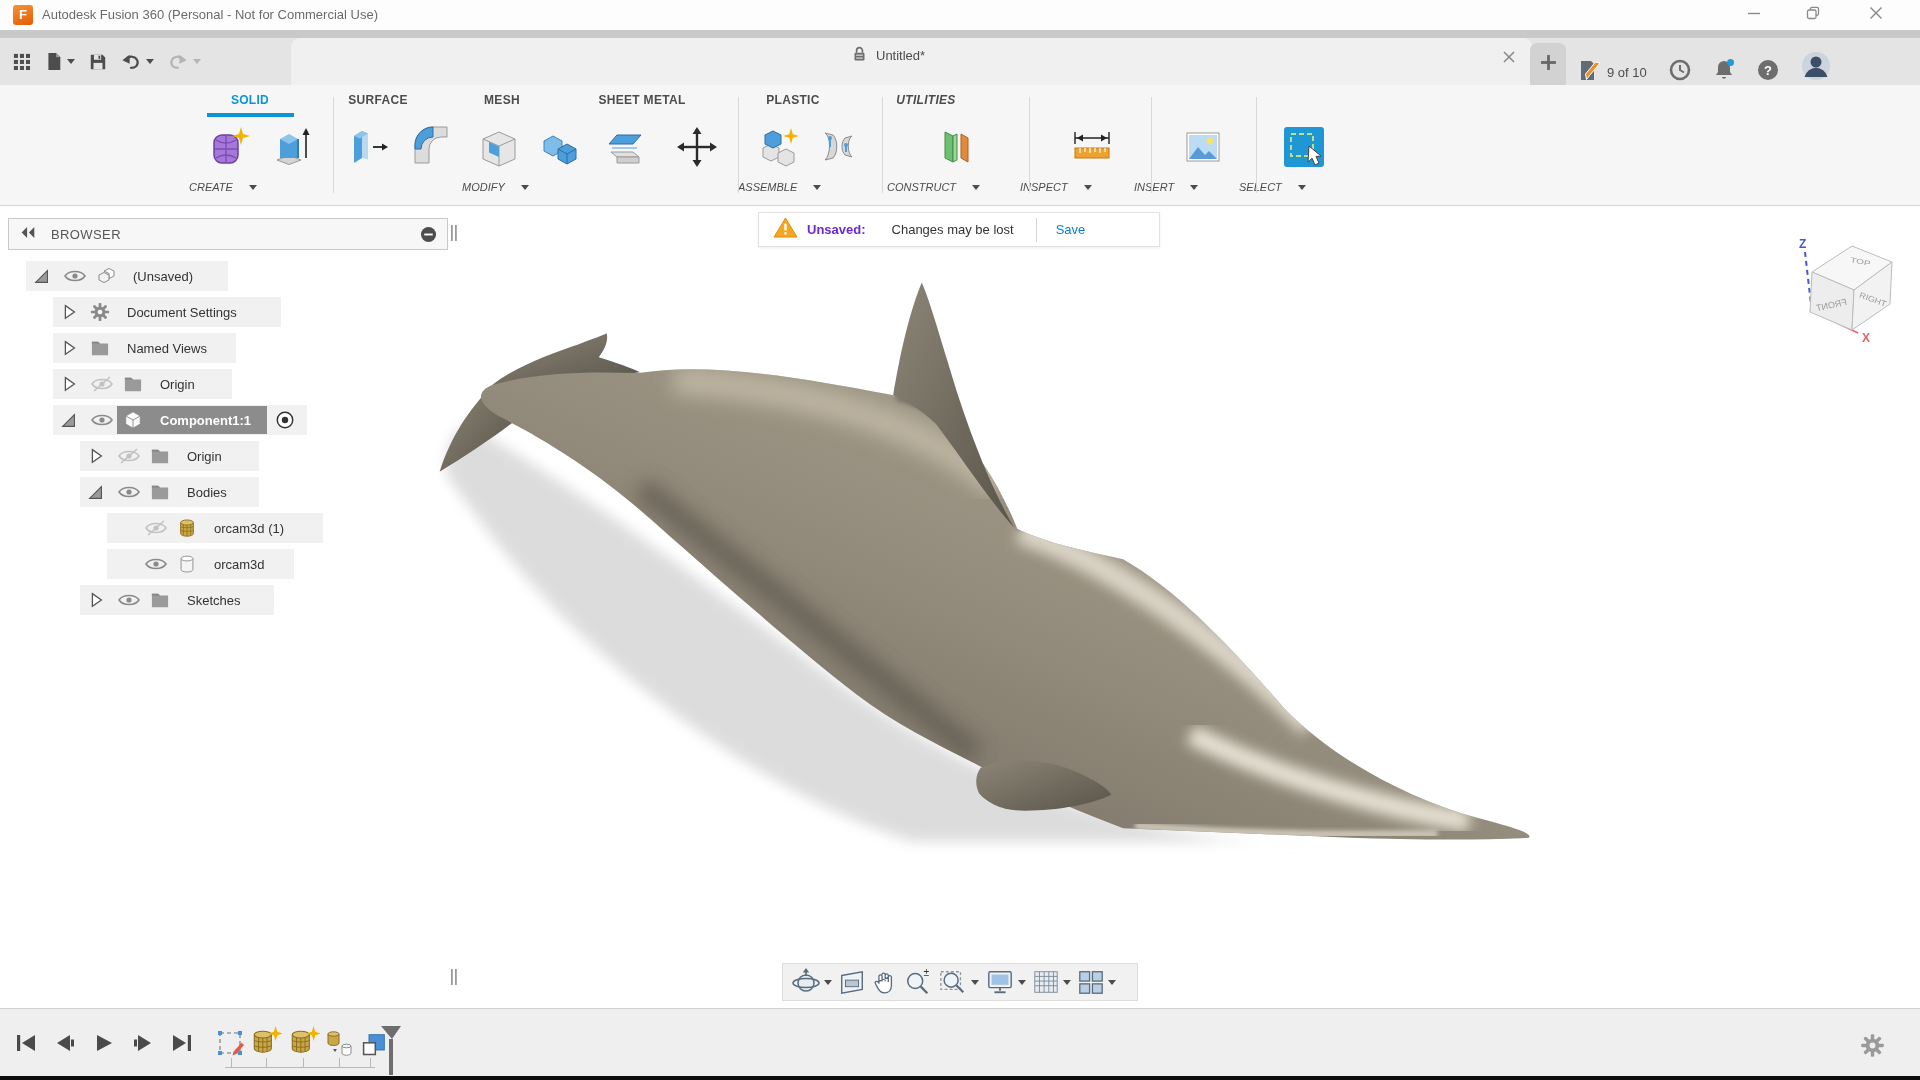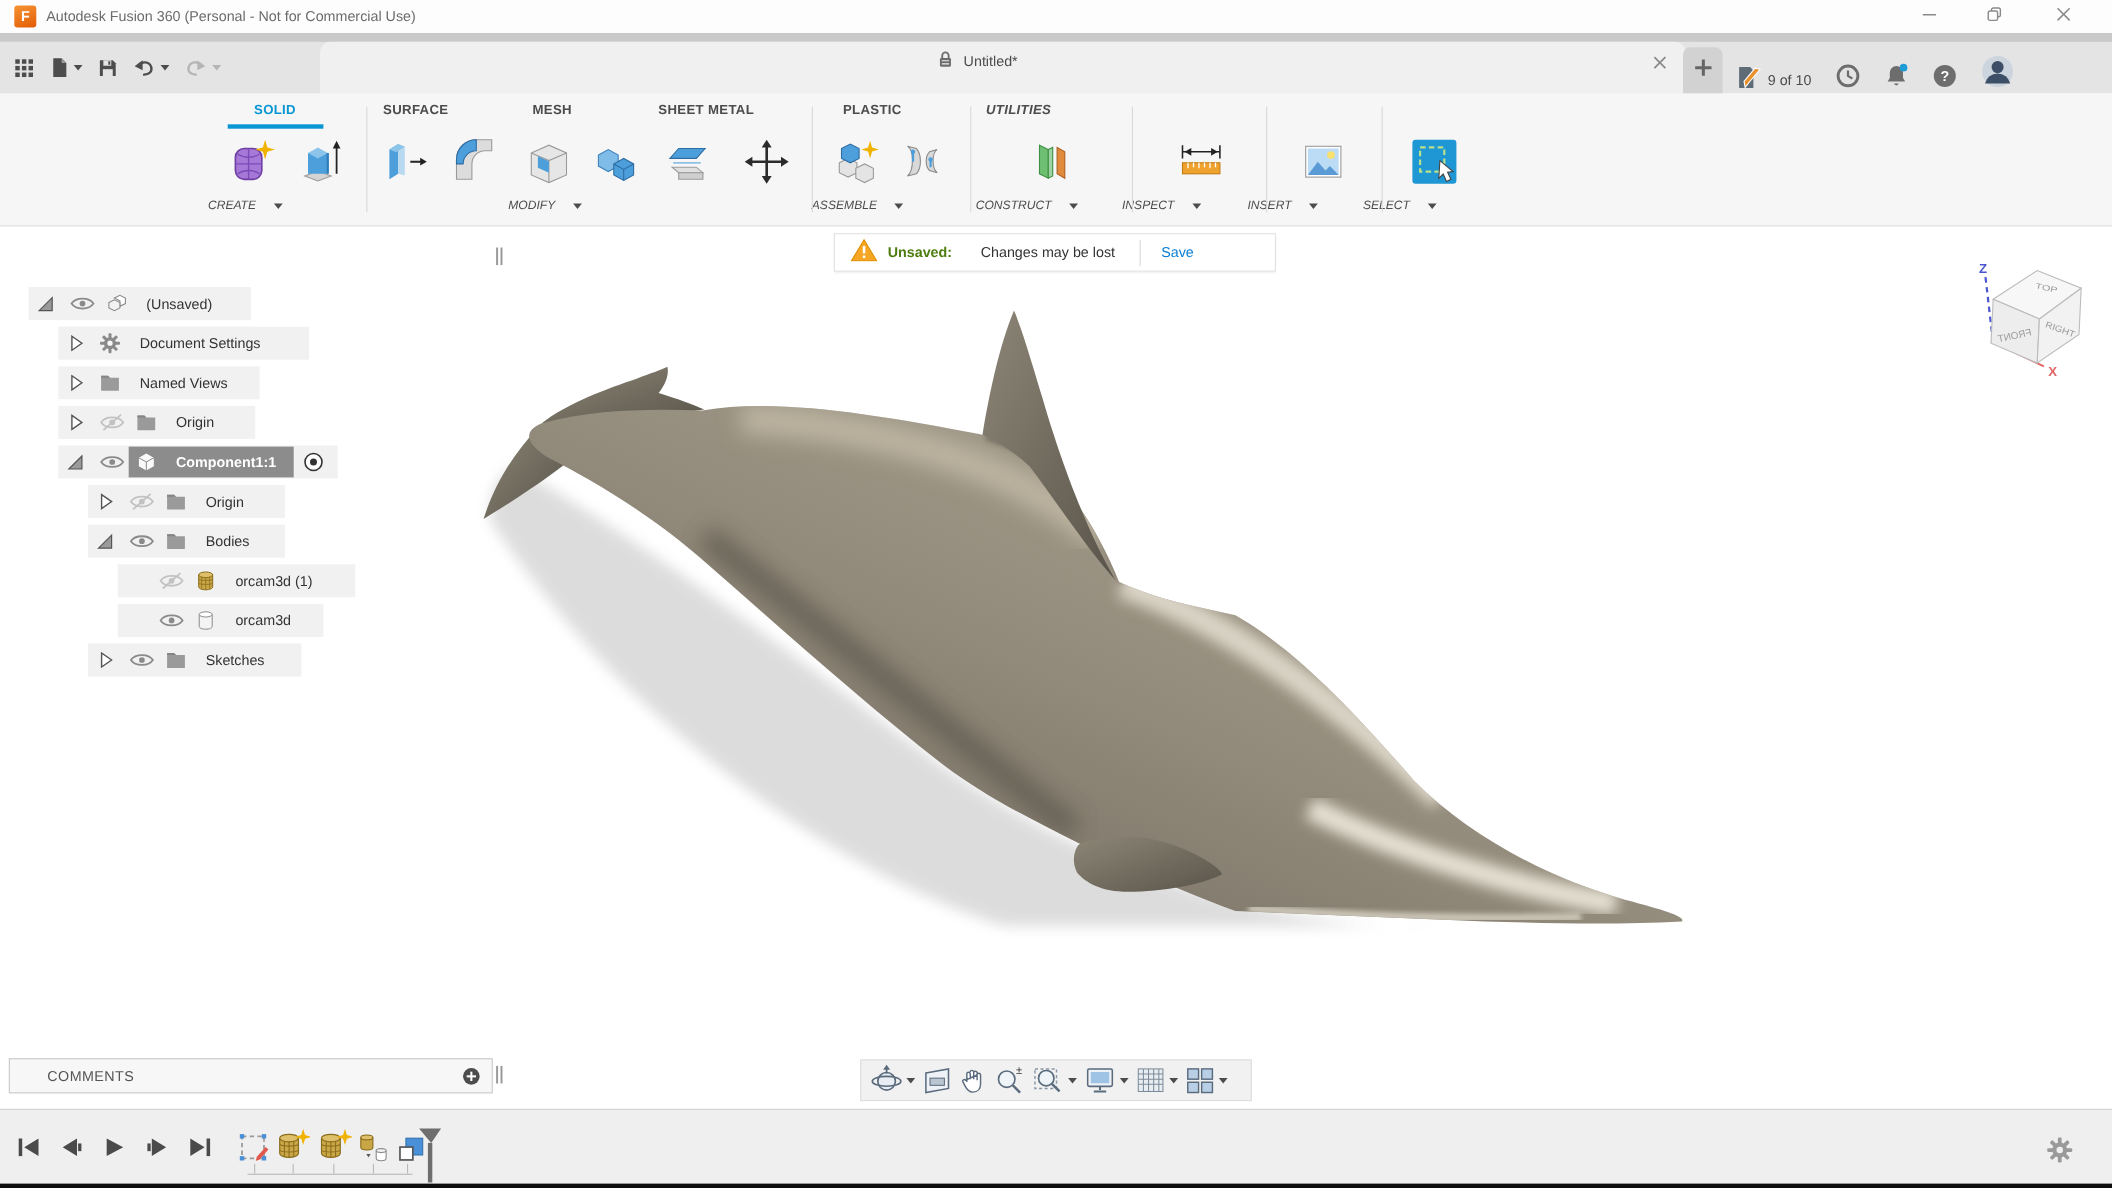--- a/index.html
+++ b/index.html
@@ -66,21 +66,21 @@
   .tstrip { position:absolute; top:3px; height:30px; background:#f1f1f1; }
   .tcell { position:absolute; top:50%; transform:translateY(-50%); display:flex; align-items:center; }
   .tlabel { font-size:13px; color:#333; white-space:nowrap; }
   .selbox { position:absolute; top:4px; height:28px; background:#8c8c8c; }
   .sel .tlabel { color:#fff; font-weight:bold; }
 
   
   #warnbar { left:758px; top:6px; width:402px; height:35px; background:#fff;
     border:1px solid #e2e2e2; box-shadow:0 1px 2px rgba(0,0,0,.07);
     display:flex; align-items:center; padding-left:14px; }
-  #warnbar .w-label { font-size:13px; font-weight:bold; color:#4d7c0f; margin-left:9px; }
+  #warnbar .w-label { font-size:13px; font-weight:bold; color:#6d28d9; margin-left:9px; }
   #warnbar .w-msg { font-size:13px; color:#333; margin-left:26px; }
   #warnbar .w-div { width:1px; height:24px; background:#d9d9d9; margin-left:22px; }
   #warnbar .w-save { font-size:13px; color:#0a7fd4; margin-left:19px; }
 
   
   #navbar { left:782px; top:757px; width:356px; height:38px; background:#f1f1f1;
     border:1px solid #dddddd; display:flex; align-items:center; gap:6px; padding:0 8px; }
 
   
   #timeline { left:0; top:1008px; width:1920px; height:68px; background:#efefef;
@@ -457,20 +457,32 @@
             <path d="M13 1L25 21H1z" fill="#f5a623" stroke="#e08e00"></path>
             <rect x="11.8" y="7" width="2.4" height="7" fill="#fff"></rect>
             <rect x="11.8" y="16" width="2.4" height="2.4" fill="#fff"></rect>
           </svg></span>
       <span class="w-label">Unsaved:</span>
       <span class="w-msg">Changes may be lost</span>
       <span class="w-div"></span>
       <span class="w-save">Save</span>
     </div>
 
+    <div id="browser-hdr" class="abs panelbar">
+      <span><svg width="18" height="13" viewBox="0 0 20 14">
+            <path d="M9 1L3 7l6 6zM17 1l-6 6 6 6z" fill="#555"></path>
+          </svg></span>
+      <span class="ptitle">BROWSER</span>
+      <span class="pright">
+          <svg width="17" height="17" viewBox="0 0 18 18">
+            <circle cx="9" cy="9" r="8" fill="#4d4d4d"></circle>
+            <rect x="4.5" y="8" width="9" height="2" fill="#fff"></rect>
+          </svg>
+        </span>
+    </div>
     <span class="grip" style="left:450px;top:18px"><svg width="8" height="18" viewBox="0 0 8 18">
           <rect x="1" y="1" width="1.8" height="16" fill="#9a9a9a"></rect>
           <rect x="5" y="1" width="1.8" height="16" fill="#9a9a9a"></rect>
         </svg></span>
     <div id="browser-tree">
         <div class="tree-row" style="top: 52px;">
           <div class="tstrip" style="left: 26px; width: 201.6px;"></div>
           <span class="tcell" style="left: 32px;">
             <svg width="20" height="20" viewBox="0 0 22 22">
               <path d="M4 18h13V5z" fill="#9a9a9a" stroke="#555" stroke-width="1.2"></path>
@@ -685,30 +697,20 @@
       <line x1="30" y1="80" x2="78" y2="103" stroke="#e06666" stroke-width="1.8"></line>
       <polygon points="72,16 112,32 74,60 32,42" fill="#f7f7f7" stroke="#bcbcbc"></polygon>
       <polygon points="32,42 74,60 72,100 30,82" fill="#ededed" stroke="#bcbcbc"></polygon>
       <polygon points="74,60 112,32 110,74 72,100" fill="#f2f2f2" stroke="#bcbcbc"></polygon>
       <text transform="translate(80 34) rotate(12) scale(1 0.7)" font-size="10" fill="#9a9a9a" text-anchor="middle">TOP</text>
       <text transform="translate(52 78) scale(-1 1) rotate(12)" font-size="9" fill="#9a9a9a" text-anchor="middle">FRONT</text>
       <text transform="translate(92 72) rotate(20) scale(1 0.9)" font-size="9" fill="#9a9a9a" text-anchor="middle">RIGHT</text>
       <text x="82" y="112" font-size="12" fill="#e06666" font-weight="bold">X</text>
     </svg>
 
-    <div id="comments-bar" class="abs panelbar">
-      <span class="ptitle">COMMENTS</span>
-      <span class="pright">
-          <svg width="17" height="17" viewBox="0 0 18 18">
-            <circle cx="9" cy="9" r="8" fill="#4d4d4d"></circle>
-            <rect x="4.5" y="8" width="9" height="2" fill="#fff"></rect>
-            <rect x="8" y="4.5" width="2" height="9" fill="#fff"></rect>
-          </svg>
-        </span>
-    </div>
     <span class="grip" style="left:450px;top:762px"><svg width="8" height="18" viewBox="0 0 8 18">
           <rect x="1" y="1" width="1.8" height="16" fill="#9a9a9a"></rect>
           <rect x="5" y="1" width="1.8" height="16" fill="#9a9a9a"></rect>
         </svg></span>
 
     <div id="navbar" class="abs">
         <span style="display: flex; align-items: center; gap: 3px;">
           <svg width="30" height="30" viewBox="0 0 30 30">
             <circle cx="15" cy="16" r="8" fill="#e7edf2" stroke="#5a6b7d" stroke-width="1.5"></circle>
             <ellipse cx="15" cy="16" rx="13" ry="4.5" fill="none" stroke="#5a6b7d" stroke-width="1.5"></ellipse>

